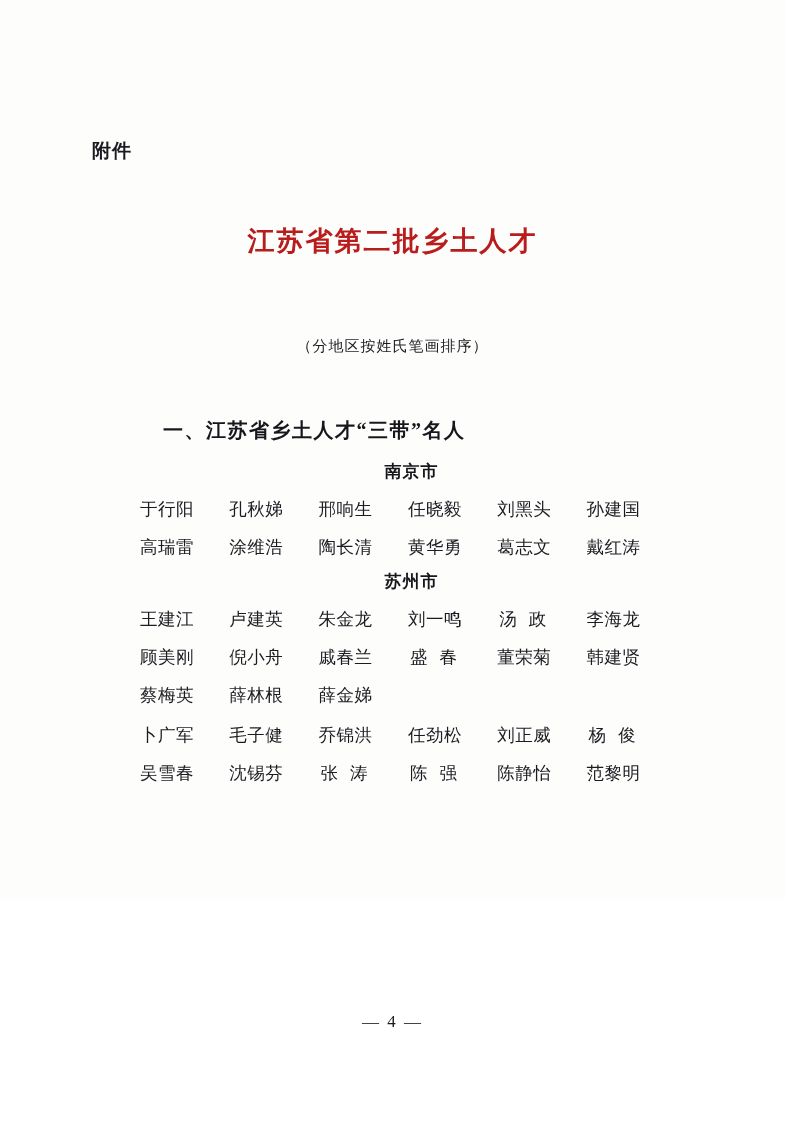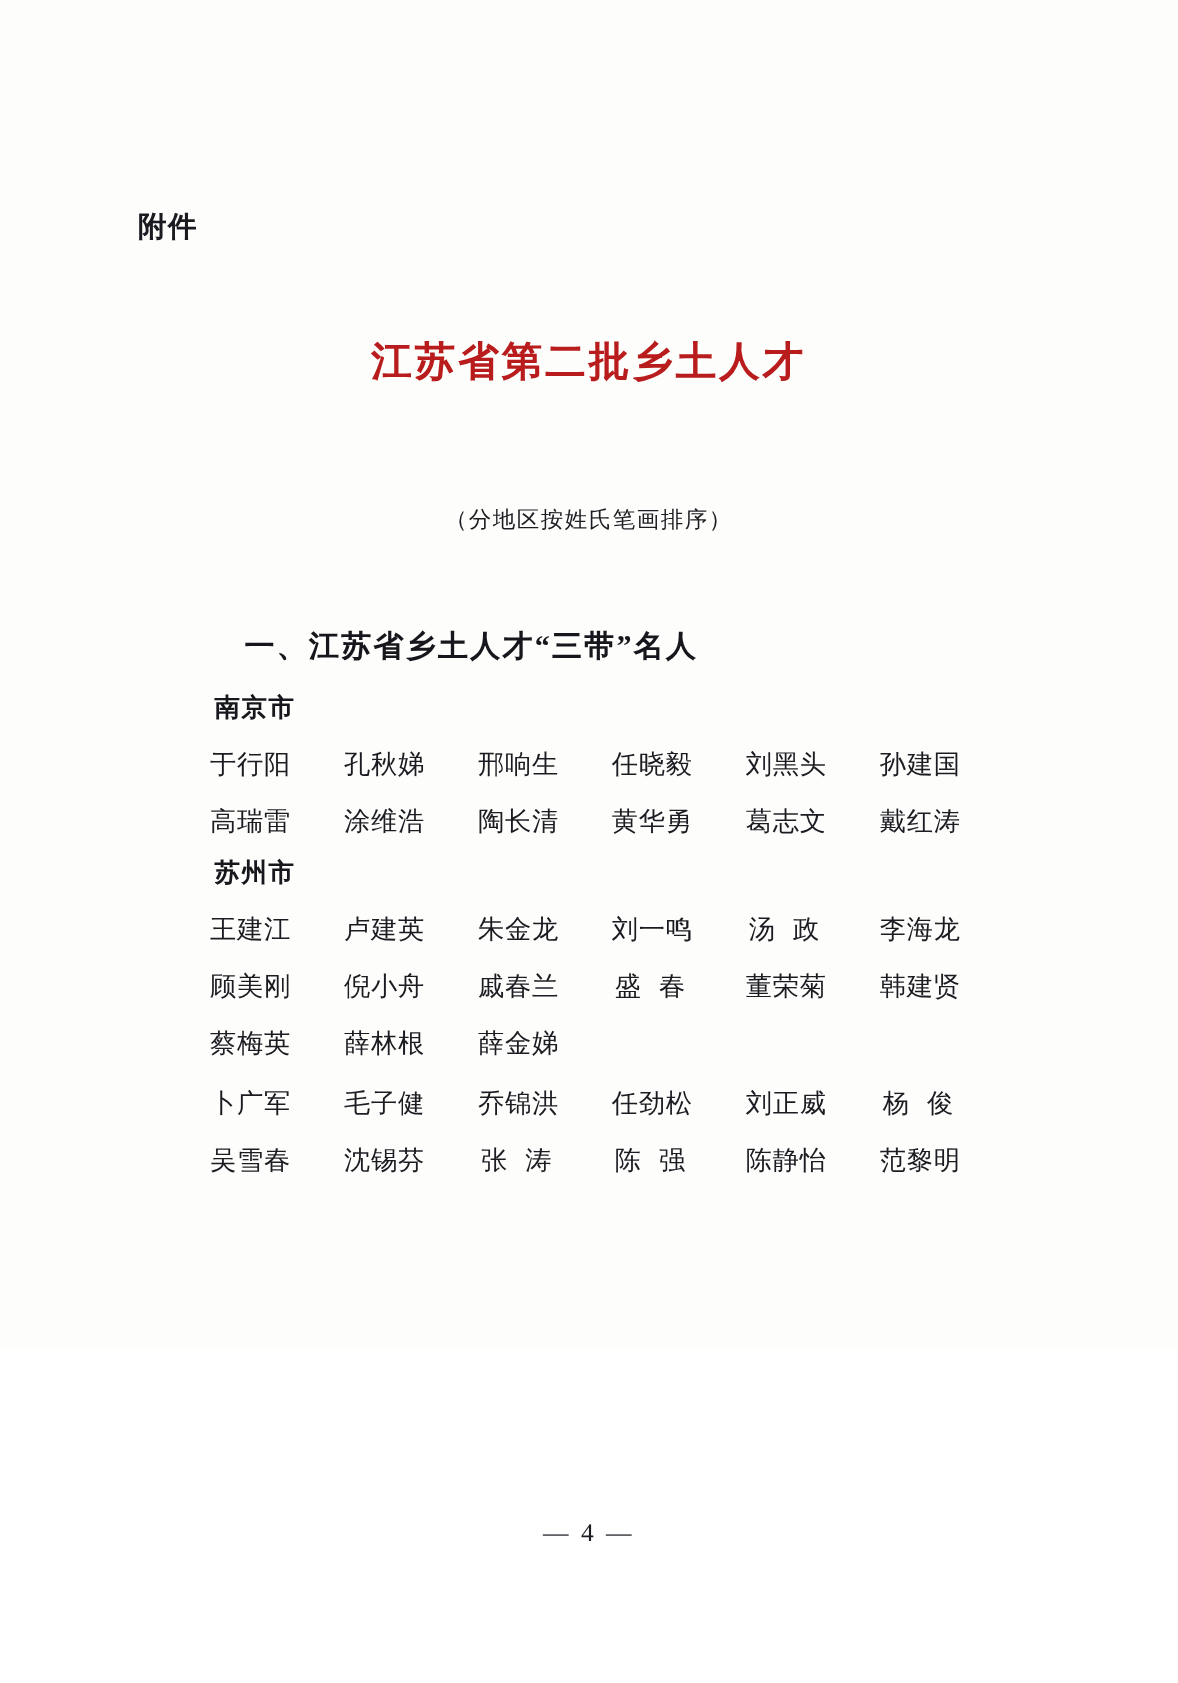--- a/index.html
+++ b/index.html
@@ -72,20 +72,21 @@
     top: 458px;
     width: 540px;
   }
   .city-name {
     font-size: 17px;
     font-weight: 700;
     letter-spacing: 1px;
     color: #16161c;
     margin: 0 0 4px 3px;
     line-height: 28px;
+    text-align: center;
   }
   .city-block {
     margin-bottom: 2px;
   }
   .name-row {
     display: flex;
     width: 536px;
     line-height: 38px;
   }
   .name-cell {

